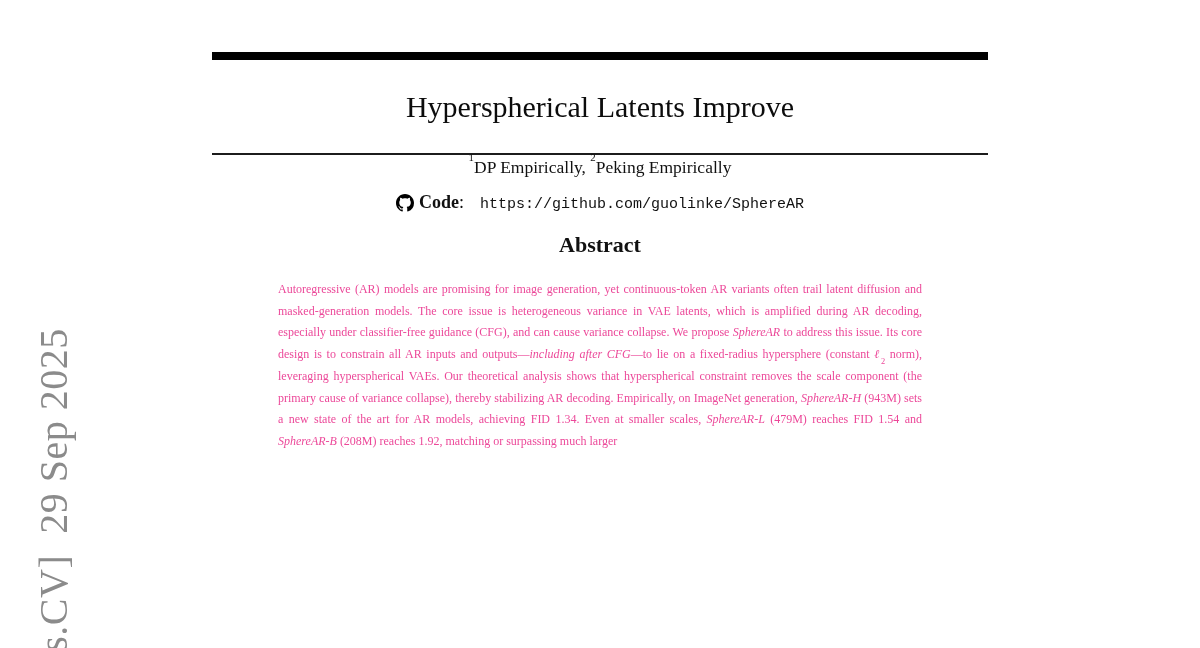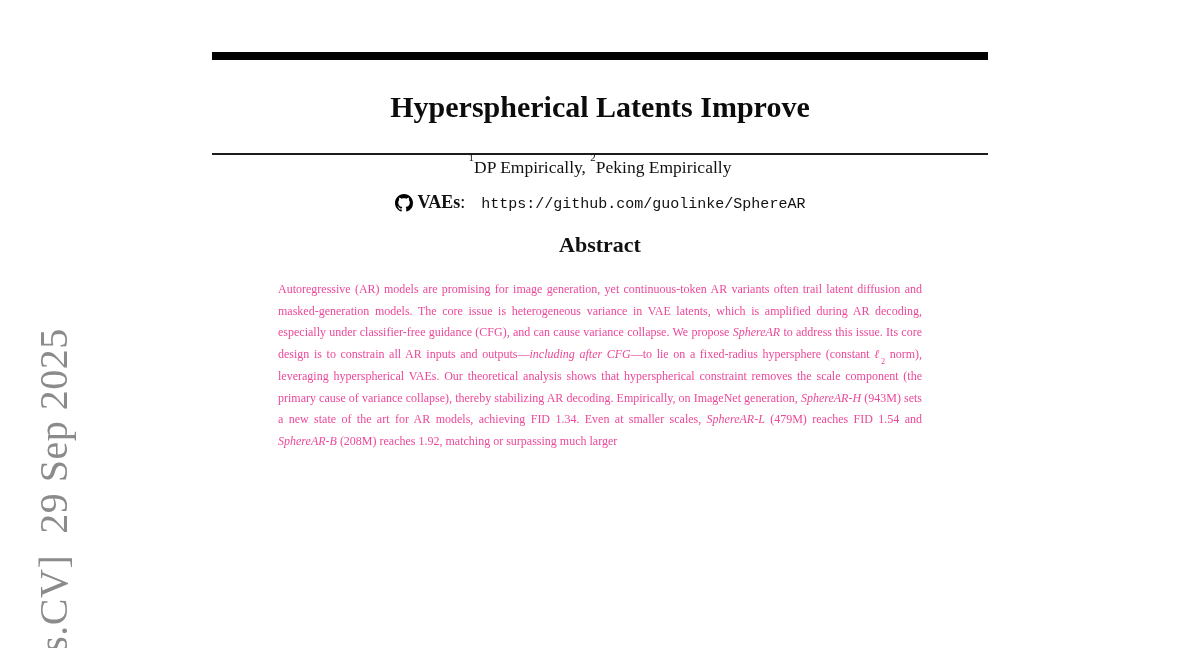--- a/index.html
+++ b/index.html
@@ -31,21 +31,21 @@
     left: 212px; top: 0;
     width: 776px;
   }
 
   .rule-thick { height: 8px; background: #000000; margin-top: 52px; }
   .rule-thin  { height: 2px; background: #1c1c1c; margin-top: 26px; }
 
   .paper-title {
     margin-top: 27px;
     font-size: 30px;
-    font-weight: 700;
+    font-weight: 400;
     line-height: 40px;
     text-align: center;
     color: #0c0c0c;
   }
 
   .authors-line {
     margin-top: 46px;
     text-align: center;
     font-size: 19px;
     line-height: 23px;
@@ -123,19 +123,19 @@
     <div>Hyperspherical Latents Improve</div>
   </div>
 
   <div class="rule-thin"></div>
 
 
   <div class="affiliation-line"><sup>1</sup><span>DP Empirically, </span><sup>2</sup><span>Peking Empirically</span></div>
 
   <div class="code-line"><svg width="18" height="18" viewBox="0 0 16 16" fill="#000000" aria-hidden="true">
         <path d="M8 0C3.58 0 0 3.58 0 8c0 3.54 2.29 6.53 5.47 7.59.4.07.55-.17.55-.38 0-.19-.01-.82-.01-1.49-2.01.37-2.53-.49-2.69-.94-.09-.23-.48-.94-.82-1.13-.28-.15-.68-.52-.01-.53.63-.01 1.08.58 1.23.82.72 1.21 1.87.87 2.33.66.07-.52.28-.87.51-1.07-1.78-.2-3.64-.89-3.64-3.95 0-.87.31-1.59.82-2.15-.08-.2-.36-1.02.08-2.12 0 0 .67-.21 2.2.82.64-.18 1.32-.27 2-.27s1.36.09 2 .27c1.53-1.04 2.2-.82 2.2-.82.44 1.1.16 1.92.08 2.12.51.56.82 1.27.82 2.15 0 3.07-1.87 3.75-3.65 3.95.29.25.54.73.54 1.48 0 1.07-.01 1.93-.01 2.2 0 .21.15.46.55.38A8.01 8.01 0 0 0 16 8c0-4.42-3.58-8-8-8z"></path>
-      </svg><span class="code-label">VAEs</span><span>:</span><span class="code-url">https://github.com/guolinke/SphereAR</span></div>
+      </svg><span class="code-label">Code</span><span>:</span><span class="code-url">https://github.com/guolinke/SphereAR</span></div>
 
   <div class="abstract-heading">Abstract</div>
 
   <p class="abstract-text"><span>Autoregressive (AR) models are promising for image generation, yet continuous-token AR variants often trail latent diffusion and masked-generation models. The core issue is heterogeneous variance in VAE latents, which is amplified during AR decoding, especially under classifier-free guidance (CFG), and can cause variance collapse. We propose </span><i>SphereAR</i><span> to address this issue. Its core design is to constrain all AR inputs and outputs—</span><i>including after CFG</i><span>—to lie on a fixed-radius hypersphere (constant </span><span class="math-ell">ℓ</span><sub>2</sub><span> norm), leveraging hyperspherical VAEs. Our theoretical analysis shows that hyperspherical constraint removes the scale component (the primary cause of variance collapse), thereby stabilizing AR decoding. Empirically, on ImageNet generation, </span><i>SphereAR-H</i><span> (943M) sets a new state of the art for AR models, achieving FID 1.34. Even at smaller scales, </span><i>SphereAR-L</i><span> (479M) reaches FID 1.54 and </span><i>SphereAR-B</i><span> (208M) reaches 1.92, matching or surpassing much larger</span></p>
 
 </div>
 
 </body></html>

